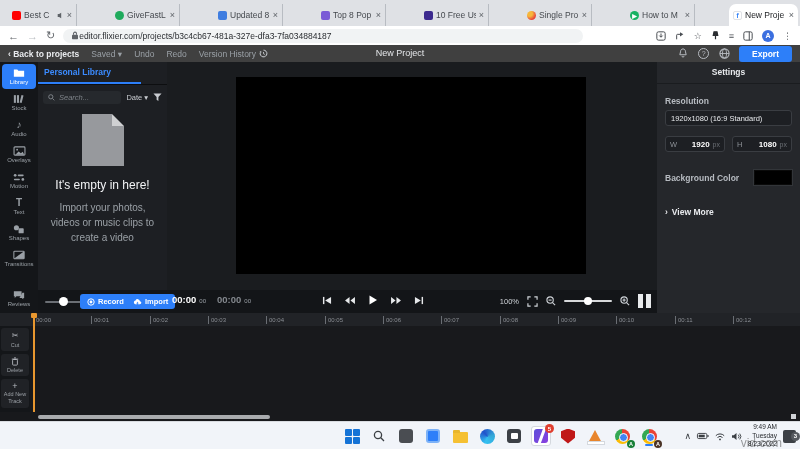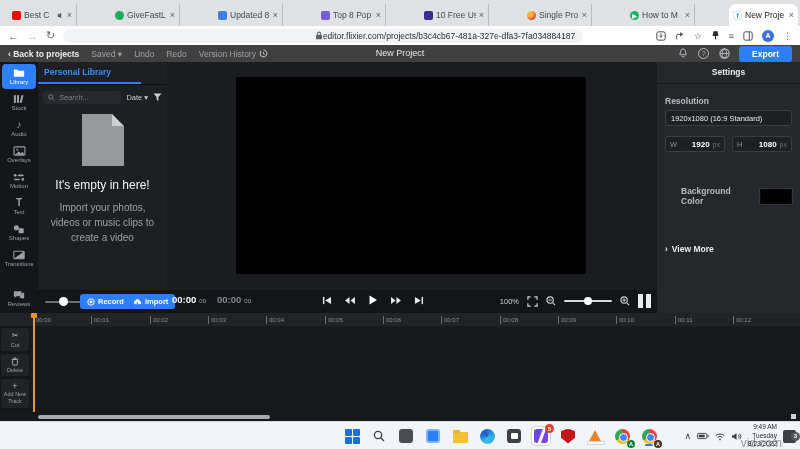--- a/index.html
+++ b/index.html
@@ -22,21 +22,21 @@
   .fav-flixier{background:#fff;color:#2d7ff9;border:1px solid #e0e2e6}
   .newtab { width:20px; height:20px; display:flex;align-items:center;justify-content:center; font-size:12px; color:#494d52; }
   #wincontrols { margin-left:auto; display:flex; align-items:center; height:26px; }
   #wincontrols span { width:26px; text-align:center; font-size:9px; color:#3c4043; }
   #tab-chevron { margin-left:18px; font-size:9px; color:#3c4043; width:26px; text-align:center;}
 
   
   #addressbar { left:0; top:26px; width:800px; height:19px; background:#fff; display:flex; align-items:center; padding:0 8px; gap:8px; }
   .navic { font-size:11px; color:#5f6368; }
   .navic.dis { color:#b9bdc2; }
-  #omnibox { display:flex; align-items:center; background:#f1f3f4; border-radius:8px; height:14px; padding:0 8px; width:520px;justify-content:flex-end; }
+  #omnibox { display:flex; align-items:center; background:#f1f3f4; border-radius:8px; height:14px; padding:0 8px; width:520px; }
   #url { font-size:8.5px; color:#2a2d31; white-space:nowrap; overflow:hidden; }
   #bar-icons { margin-left:auto; display:flex; align-items:center; gap:9px; }
   #bar-icons .ic { color:#4a4e53; font-size:9px; display:flex; align-items:center; }
   #avatar { width:12px; height:12px; border-radius:50%; background:#3b6fe0; color:#fff; font-size:7px; font-weight:bold; display:flex; align-items:center; justify-content:center; }
 
   
   #topbar { left:0; top:45px; width:800px; height:17px; background:#404040; display:flex; align-items:center; padding:0 8px; gap:12px; }
   #topbar .lnk { font-size:8.5px; color:#9aa0a6; }
   #back-link { color:#e8eaed; font-weight:bold; font-size:8.5px; }
   #vh-link { color:#cfd3d8; display:flex; align-items:center; gap:3px; }
@@ -404,21 +404,21 @@
         <span class="v">1920</span>
         <span class="u">px</span>
       </div>
       <div class="wh-field">
         <span class="k">H</span>
         <span class="v">1080</span>
         <span class="u">px</span>
       </div>
     </div>
     <div id="bg-row">
-      <span class="set-label" style="margin:16px">Background Color</span>
+      <span class="set-label" style="margin:0">Background Color</span>
       <div id="bg-swatch"></div>
     </div>
     <div id="viewmore">
       <span>›</span>
       <span>View More</span>
     </div>
   </div>
 
   <div id="controls" class="abs">
     <div id="vol-line"></div>

